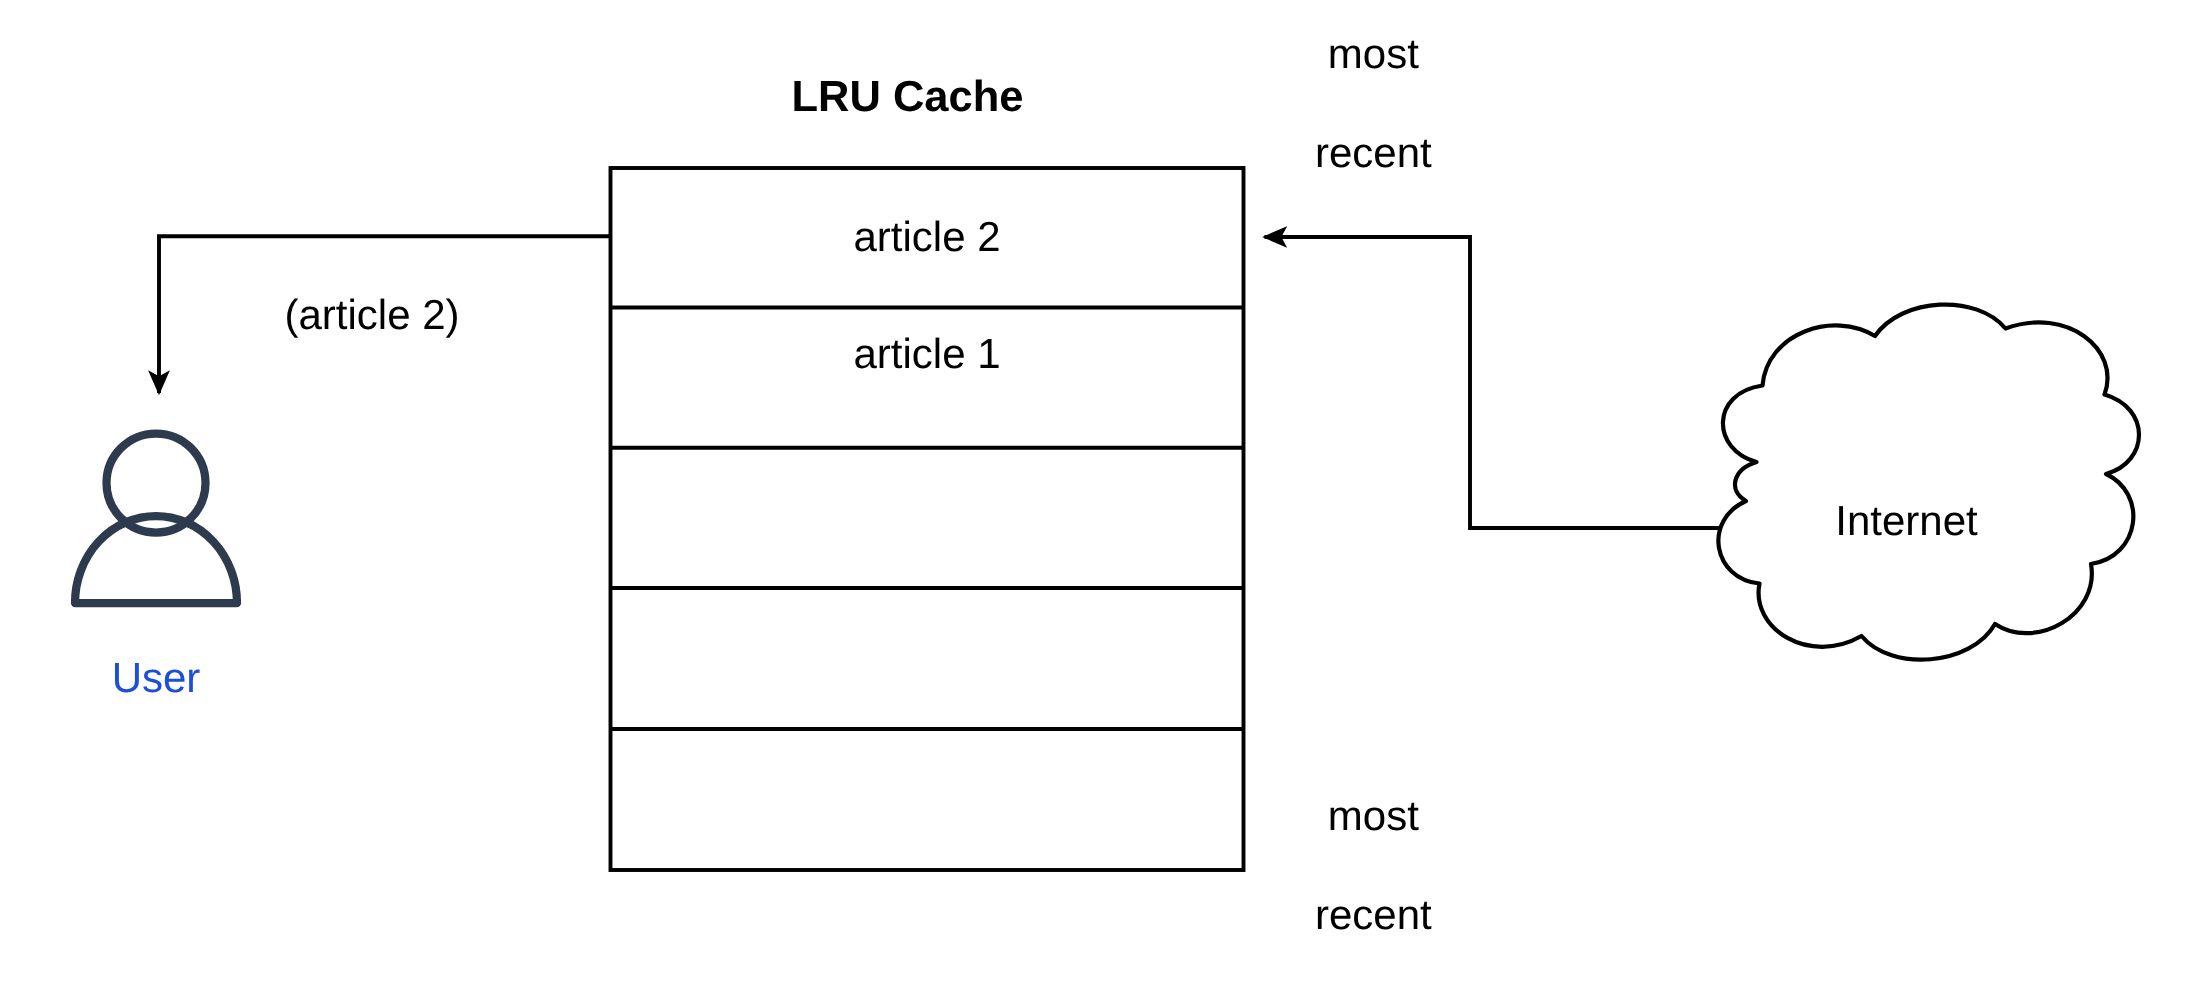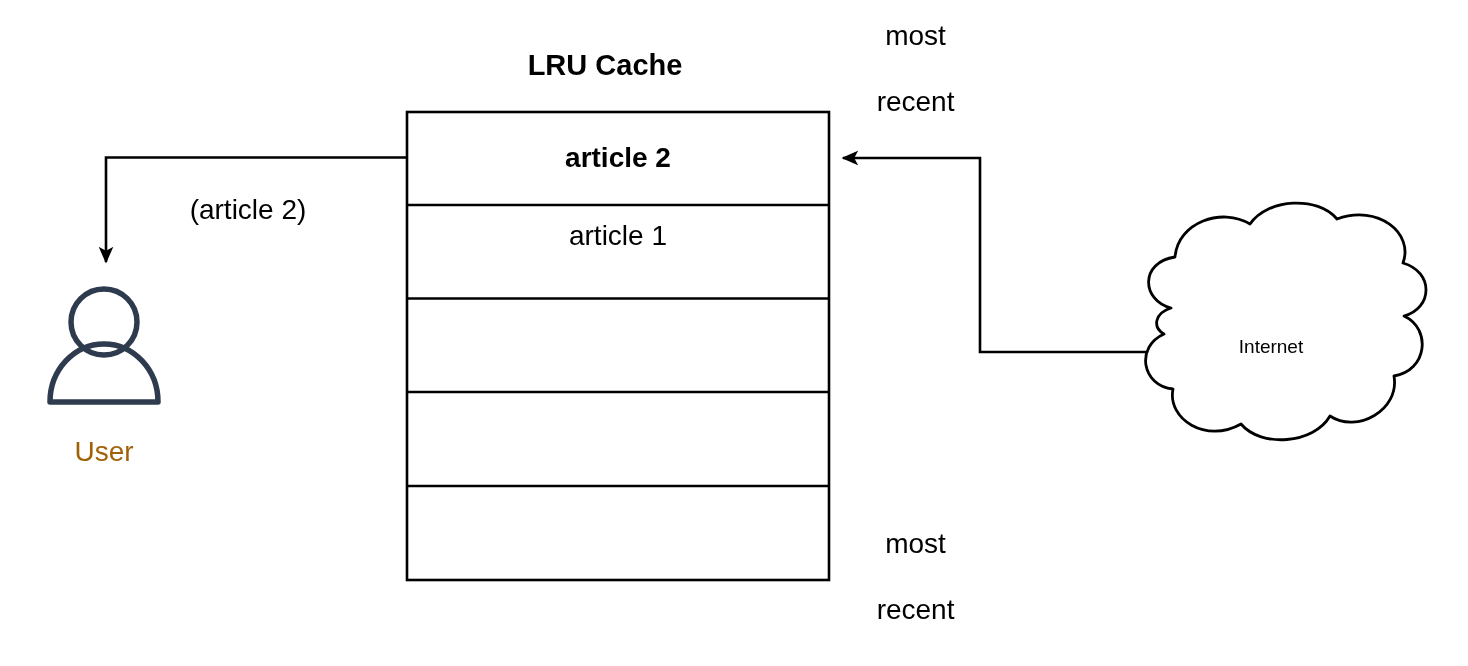--- a/index.html
+++ b/index.html
@@ -42,26 +42,26 @@
   .row-lbl {
     font-size: 28px;
   }
   .side-lbl {
     font-size: 28px;
   }
   .edge-lbl {
     font-size: 28px;
   }
   .cloud-lbl {
-    font-size: 19px;
+    font-size: 28px;
     text-align: center;
   }
   .user-lbl {
     font-size: 28px;
-    color: #a16207;
+    color: #1d4ed8;
   }
 </style>
 </head>
 <body>
 
 <div id="canvas">
 
   <svg id="diagram-svg" viewBox="0 0 1468 666" xmlns="http://www.w3.org/2000/svg">
 
     <defs>
@@ -104,21 +104,21 @@
                C 1314 444, 1261 448, 1241 424
                C 1206 444, 1167 419, 1173 389
                C 1142 386, 1135 347, 1164 334
                C 1152 327, 1155 313, 1171 308 Z" fill="#ffffff" stroke="#000000" stroke-width="2.8" stroke-linejoin="round"></path>
     </g>
 
   </svg>
 
   <div class="lbl lbl-center title-lbl" style="left:605px; top:65px;">LRU Cache</div>
 
-  <div class="lbl lbl-center row-lbl" style="left:618px; top:158px;font-weight:bold;">article 2</div>
+  <div class="lbl lbl-center row-lbl" style="left:618px; top:158px;">article 2</div>
   <div class="lbl lbl-center row-lbl" style="left:618px; top:236px;">article 1</div>
   <div class="lbl lbl-center row-lbl" style="left:618px; top:345px;"></div>
   <div class="lbl lbl-center row-lbl" style="left:618px; top:439px;"></div>
   <div class="lbl lbl-center row-lbl" style="left:618px; top:533px;"></div>
 
   <div class="lbl lbl-center side-lbl" style="left:900px; top:69px;">
     <span>most</span><br>
     <span>recent</span>
   </div>
 

